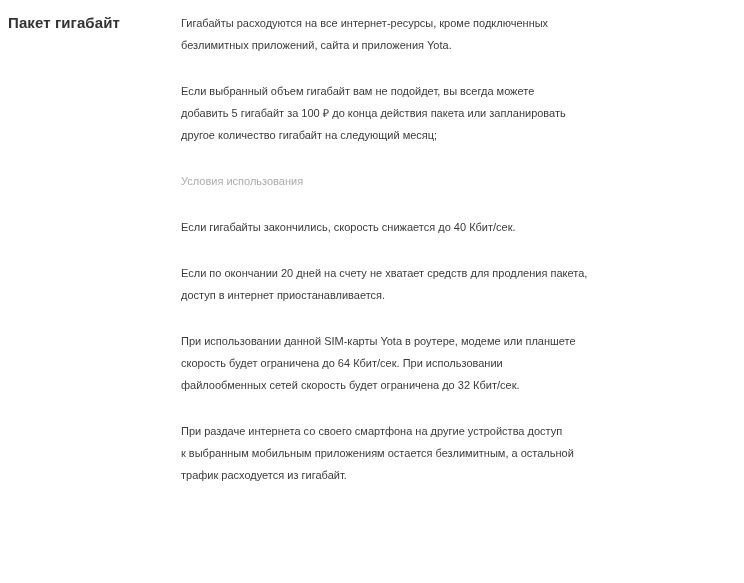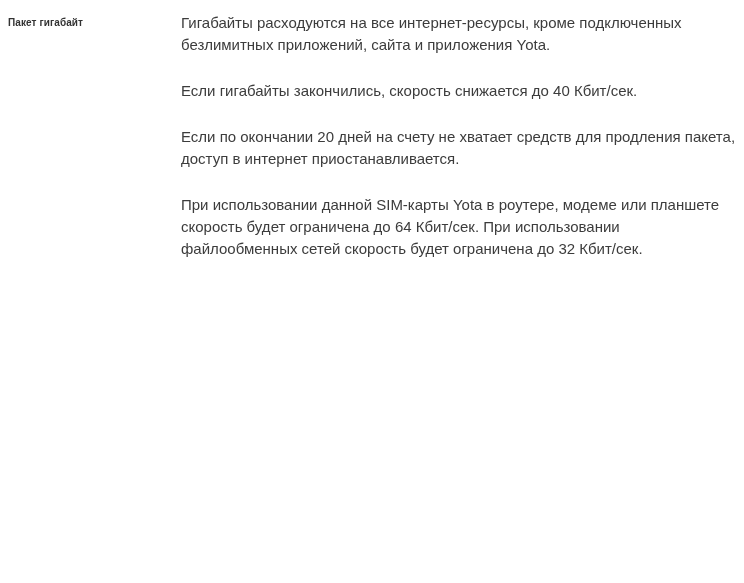--- a/index.html
+++ b/index.html
@@ -22,51 +22,58 @@
     align-items:flex-start;
     padding:12px 0 0 8px;
     box-sizing:border-box;
   }
   .label-col{
     width:173px;
     flex:0 0 173px;
   }
   .section-title{
     margin:0;
-    font-size:10px;
+    font-size:15px;
     font-weight:bold;
     line-height:22px;
     color:var(--heading);
     letter-spacing:.1px;
   }
   .content-col{
     flex:1 1 auto;
     max-width:556px;
   }
   .para{
     margin:0 0 24px 0;
-    font-size:15px;
+    font-size:11px;
     line-height:22px;
     color:var(--text);
     white-space:pre-line;
   }
   .para.muted{
     color:var(--muted);
   }
 </style>
 </head>
 <body>
 
 <div class="section">
   <div class="label-col">
     <h3 class="section-title">Пакет гигабайт</h3>
   </div>
   <div class="content-col" id="paragraphs">
       <p class="para">Гигабайты расходуются на все интернет-ресурсы, кроме подключенных
 безлимитных приложений, сайта и приложения Yota.</p>
+      <p class="para">Если выбранный объем гигабайт вам не подойдет, вы всегда можете
+добавить 5 гигабайт за 100 ₽ до конца действия пакета или запланировать
+другое количество гигабайт на следующий месяц;</p>
+      <p class="para muted">Условия использования</p>
       <p class="para">Если гигабайты закончились, скорость снижается до 40 Кбит/сек.</p>
       <p class="para">Если по окончании 20 дней на счету не хватает средств для продления пакета,
 доступ в интернет приостанавливается.</p>
       <p class="para">При использовании данной SIM-карты Yota в роутере, модеме или планшете
 скорость будет ограничена до 64 Кбит/сек. При использовании
 файлообменных сетей скорость будет ограничена до 32 Кбит/сек.</p>
+      <p class="para">При раздаче интернета со своего смартфона на другие устройства доступ
+к выбранным мобильным приложениям остается безлимитным, а остальной
+трафик расходуется из гигабайт.</p>
     </div>
 </div>
 
 </body></html>

